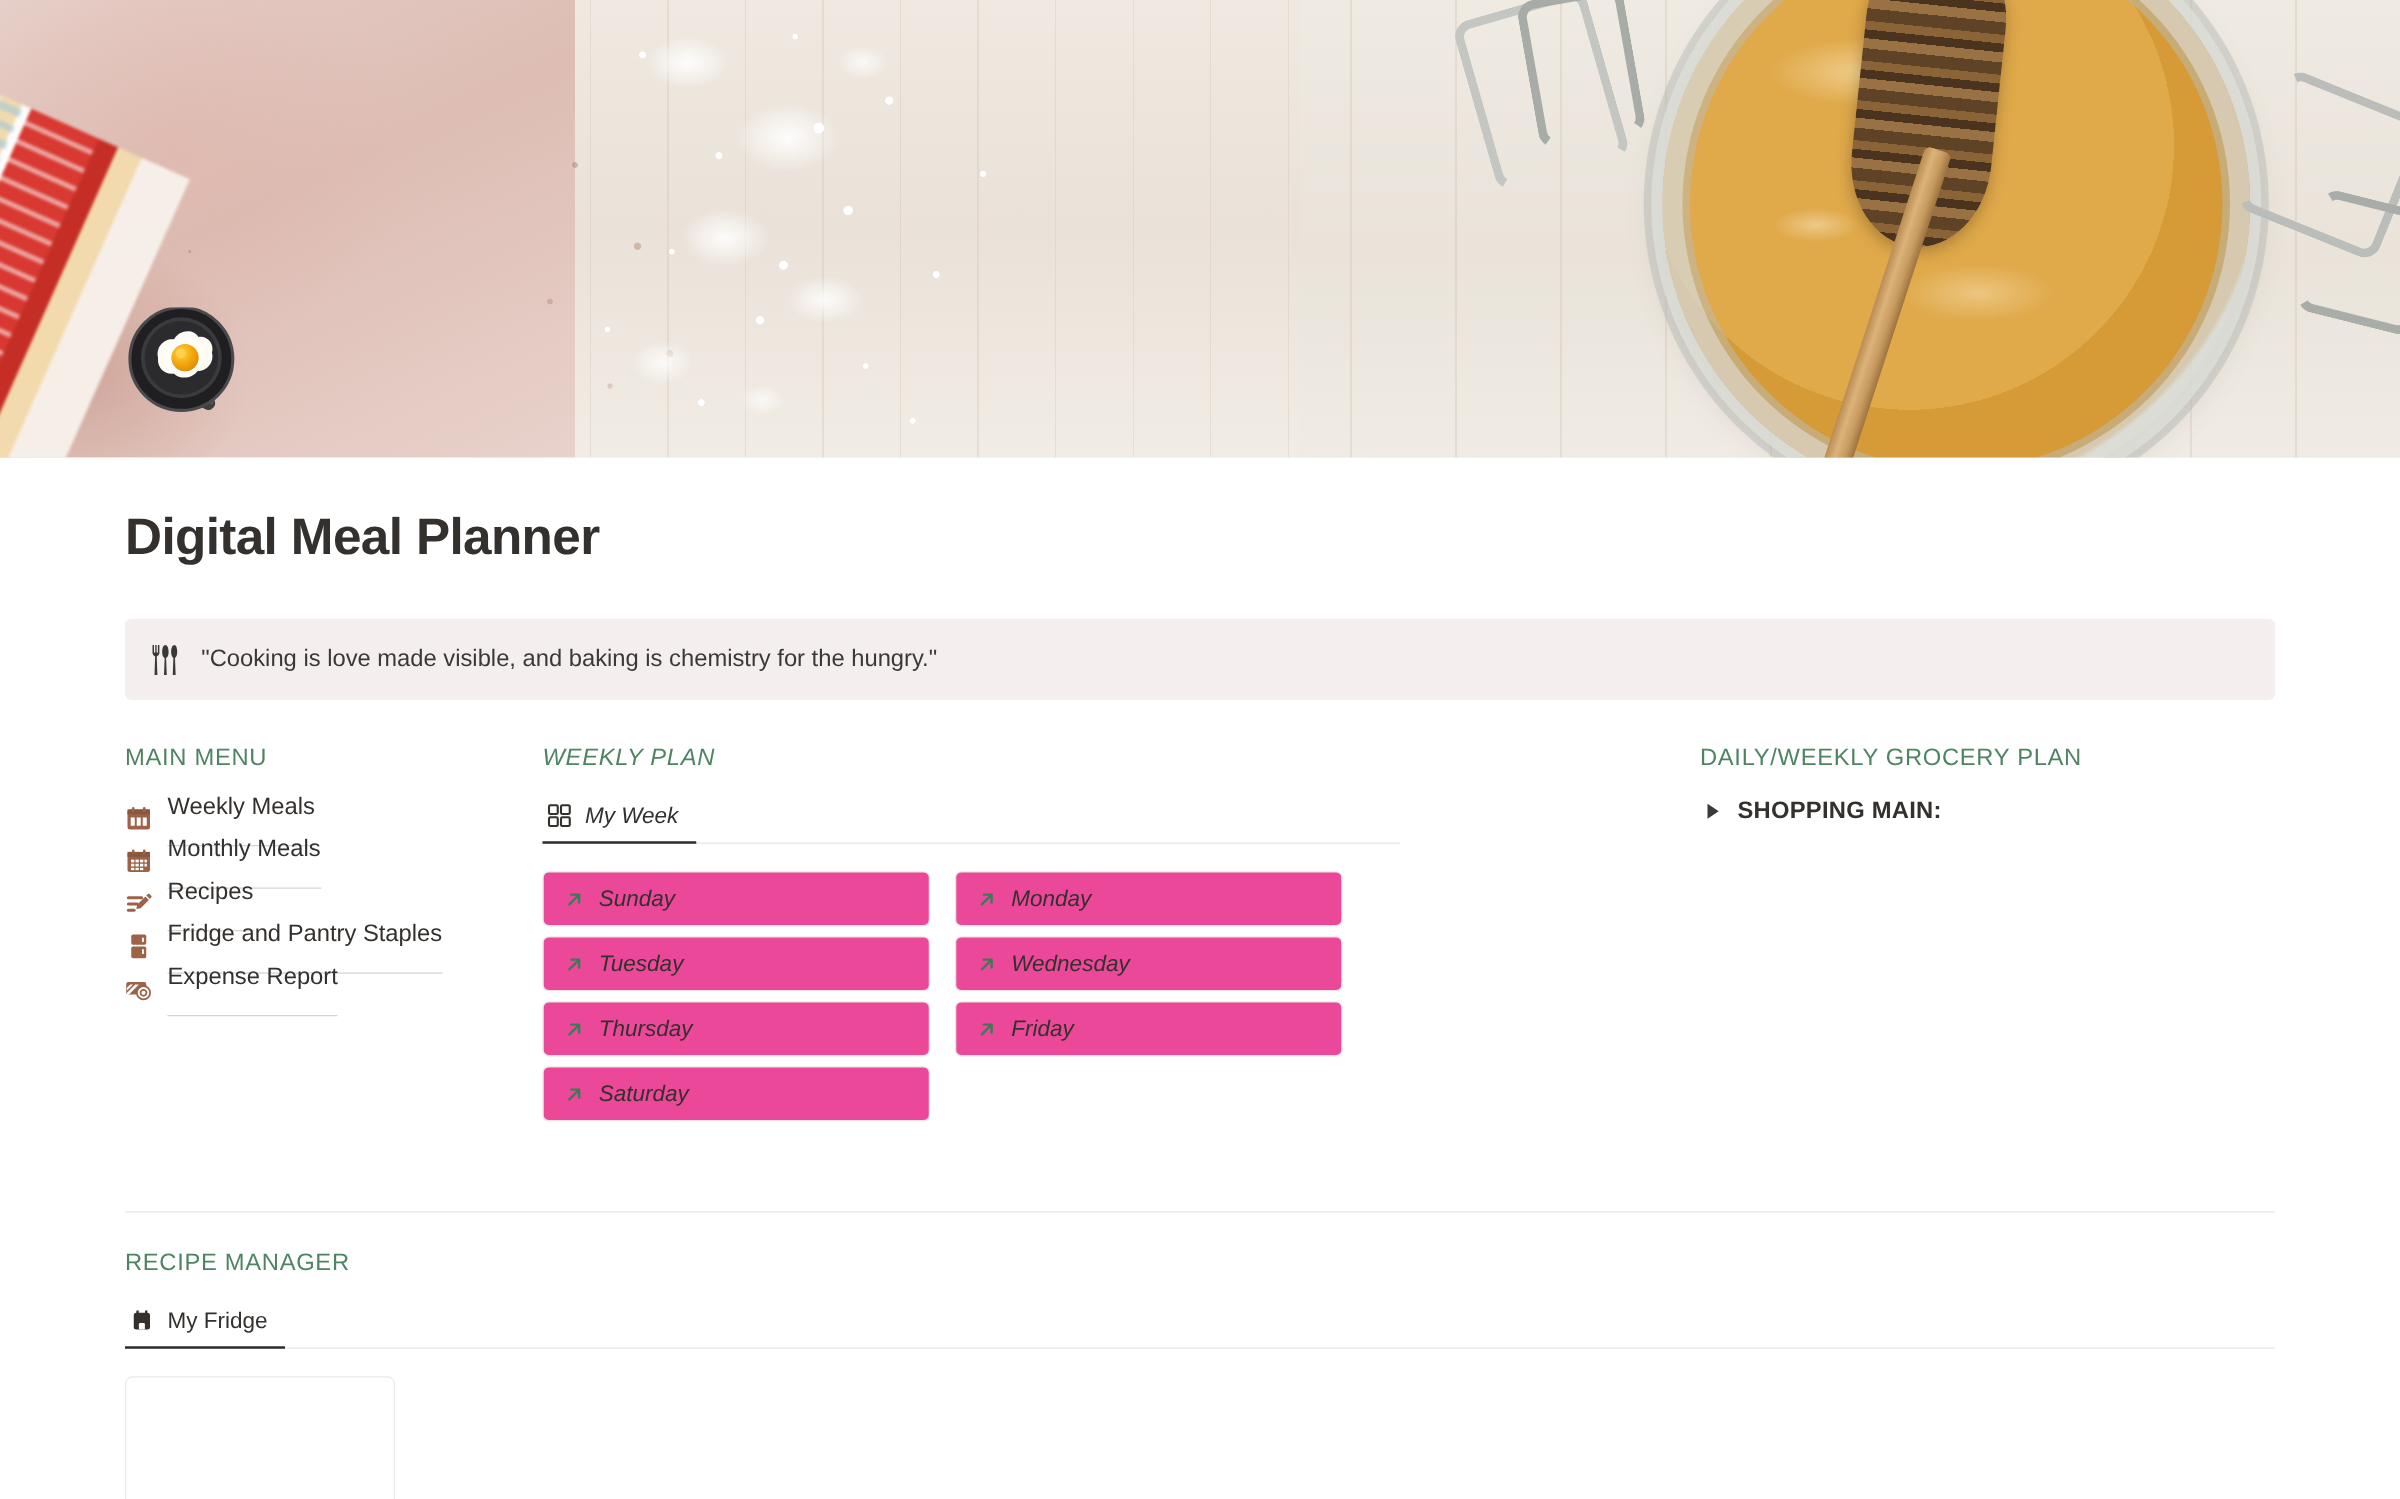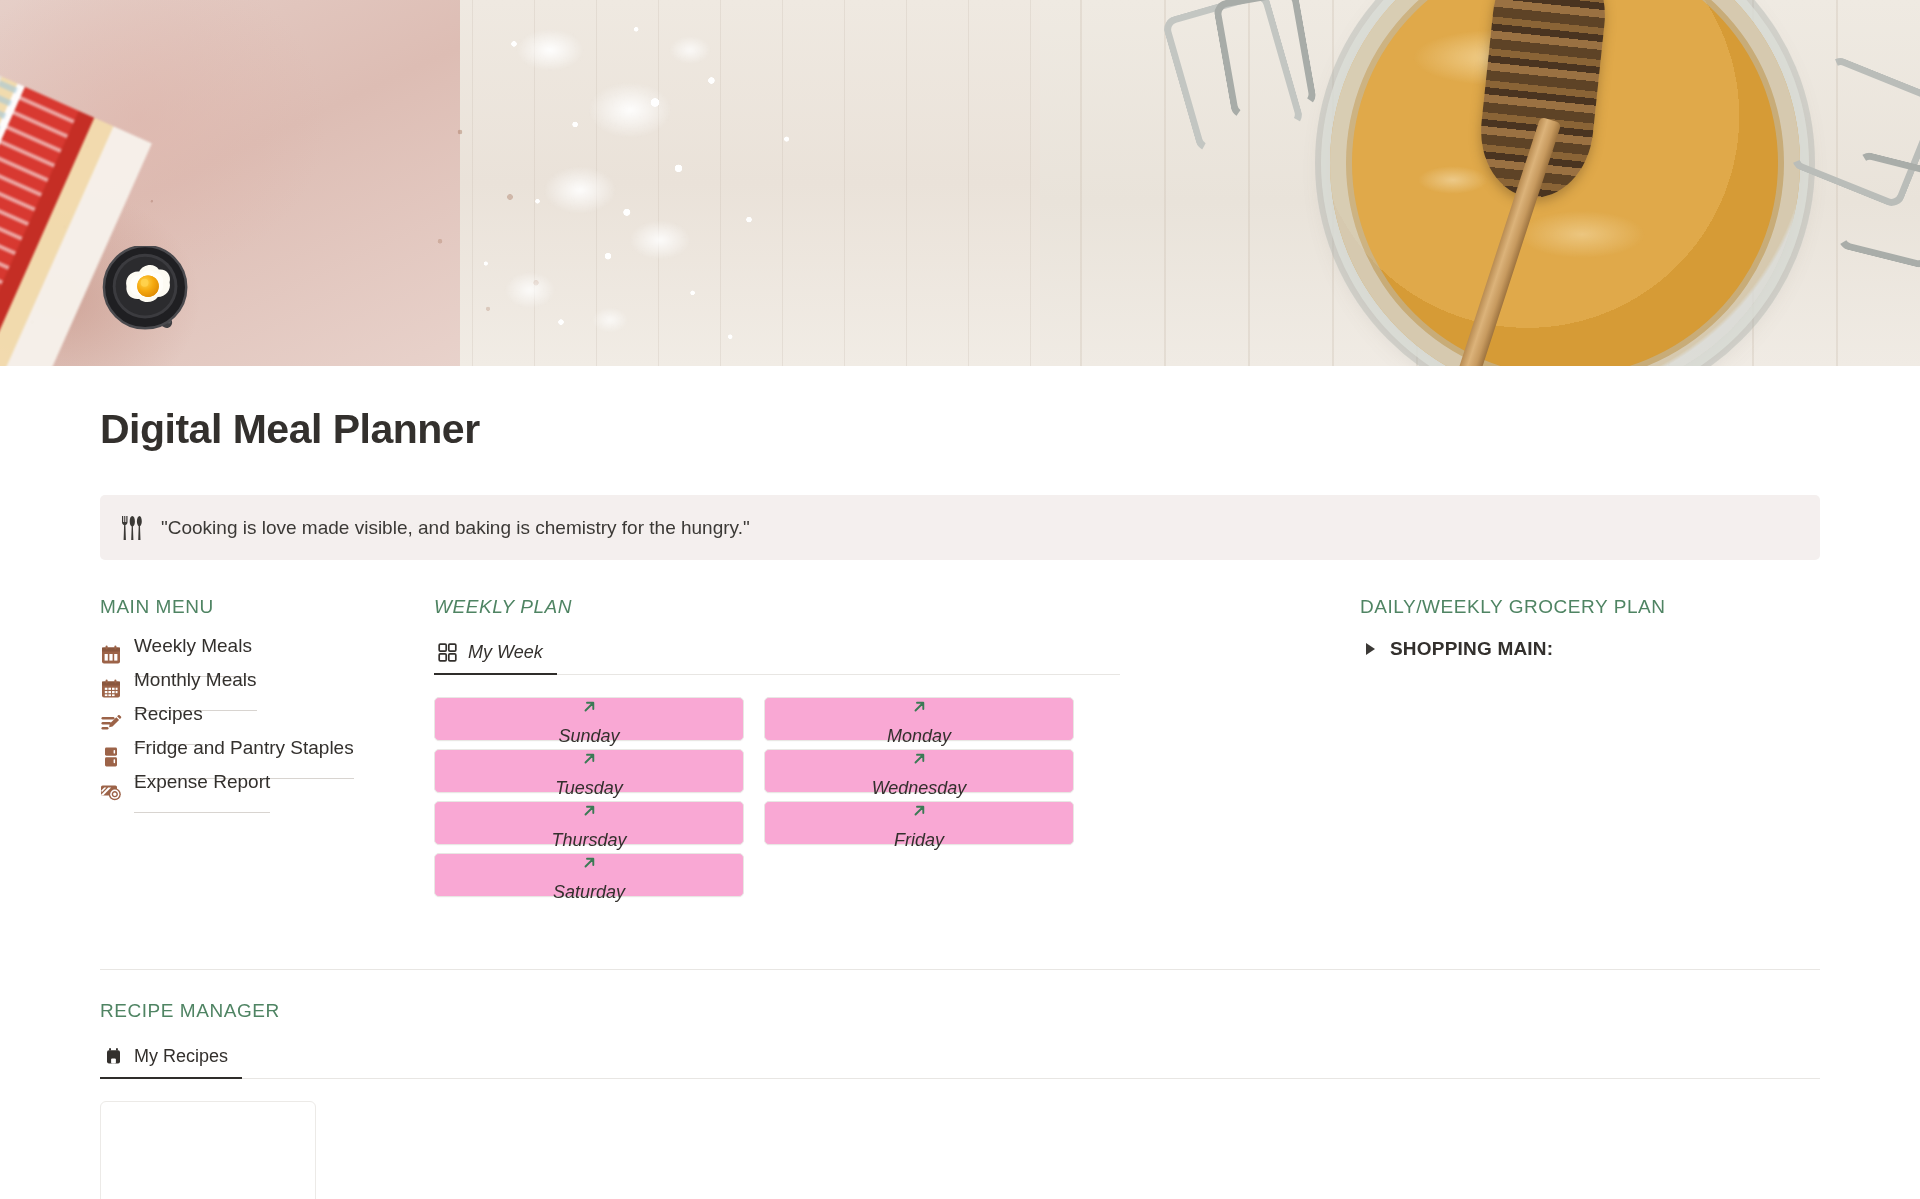--- a/index.html
+++ b/index.html
@@ -278,27 +278,26 @@
   
   .day-grid {
     display: grid;
     grid-template-columns: 310px 310px;
     gap: 8px 20px;
   }
   .day-card {
     height: 44px;
     border: 1px solid #e9e7e4;
     border-radius: 5px;
-    background: #f9a8d4;
+    background: #ec4899;
     display: flex;
     align-items: center;
     gap: 11px;
     padding: 0 16px;
     box-shadow: 0 1px 1px rgba(0,0,0,.02);
-    flex-direction: column;
   }
   .day-arrow { width: 17px; height: 17px; flex: 0 0 17px; display: block; }
   .day-label { font-size: 18px; color: #33302d; }
 
   
   .toggle-row { display: flex; align-items: center; gap: 15px; padding-left: 6px; }
   .toggle-tri {
     width: 0; height: 0;
     border-left: 9px solid #3b3936;
     border-top: 6px solid transparent;
@@ -534,19 +533,19 @@
 
   <div class="recipe-section">
     <div class="section-head">RECIPE MANAGER</div>
     <div class="tabs recipe-tabs">
       <div class="tab active">
         <svg class="tab-icon" viewBox="0 0 19 19">
           <path d="M5.1 1.3h1.9v2.1H5.1zM12 1.3h1.9v2.1H12z" fill="#33302d"></path>
           <rect x="3" y="3.2" width="13" height="13.4" rx="2" fill="#33302d"></rect>
           <rect x="7.1" y="11.4" width="4.8" height="5.2" rx="1" fill="#fff"></rect>
         </svg>
-        <span class="tab-label">My Recipes</span>
+        <span class="tab-label">My Fridge</span>
       </div>
     </div>
     <div class="recipe-card"></div>
   </div>
 
 </div>
 
 </body></html>

